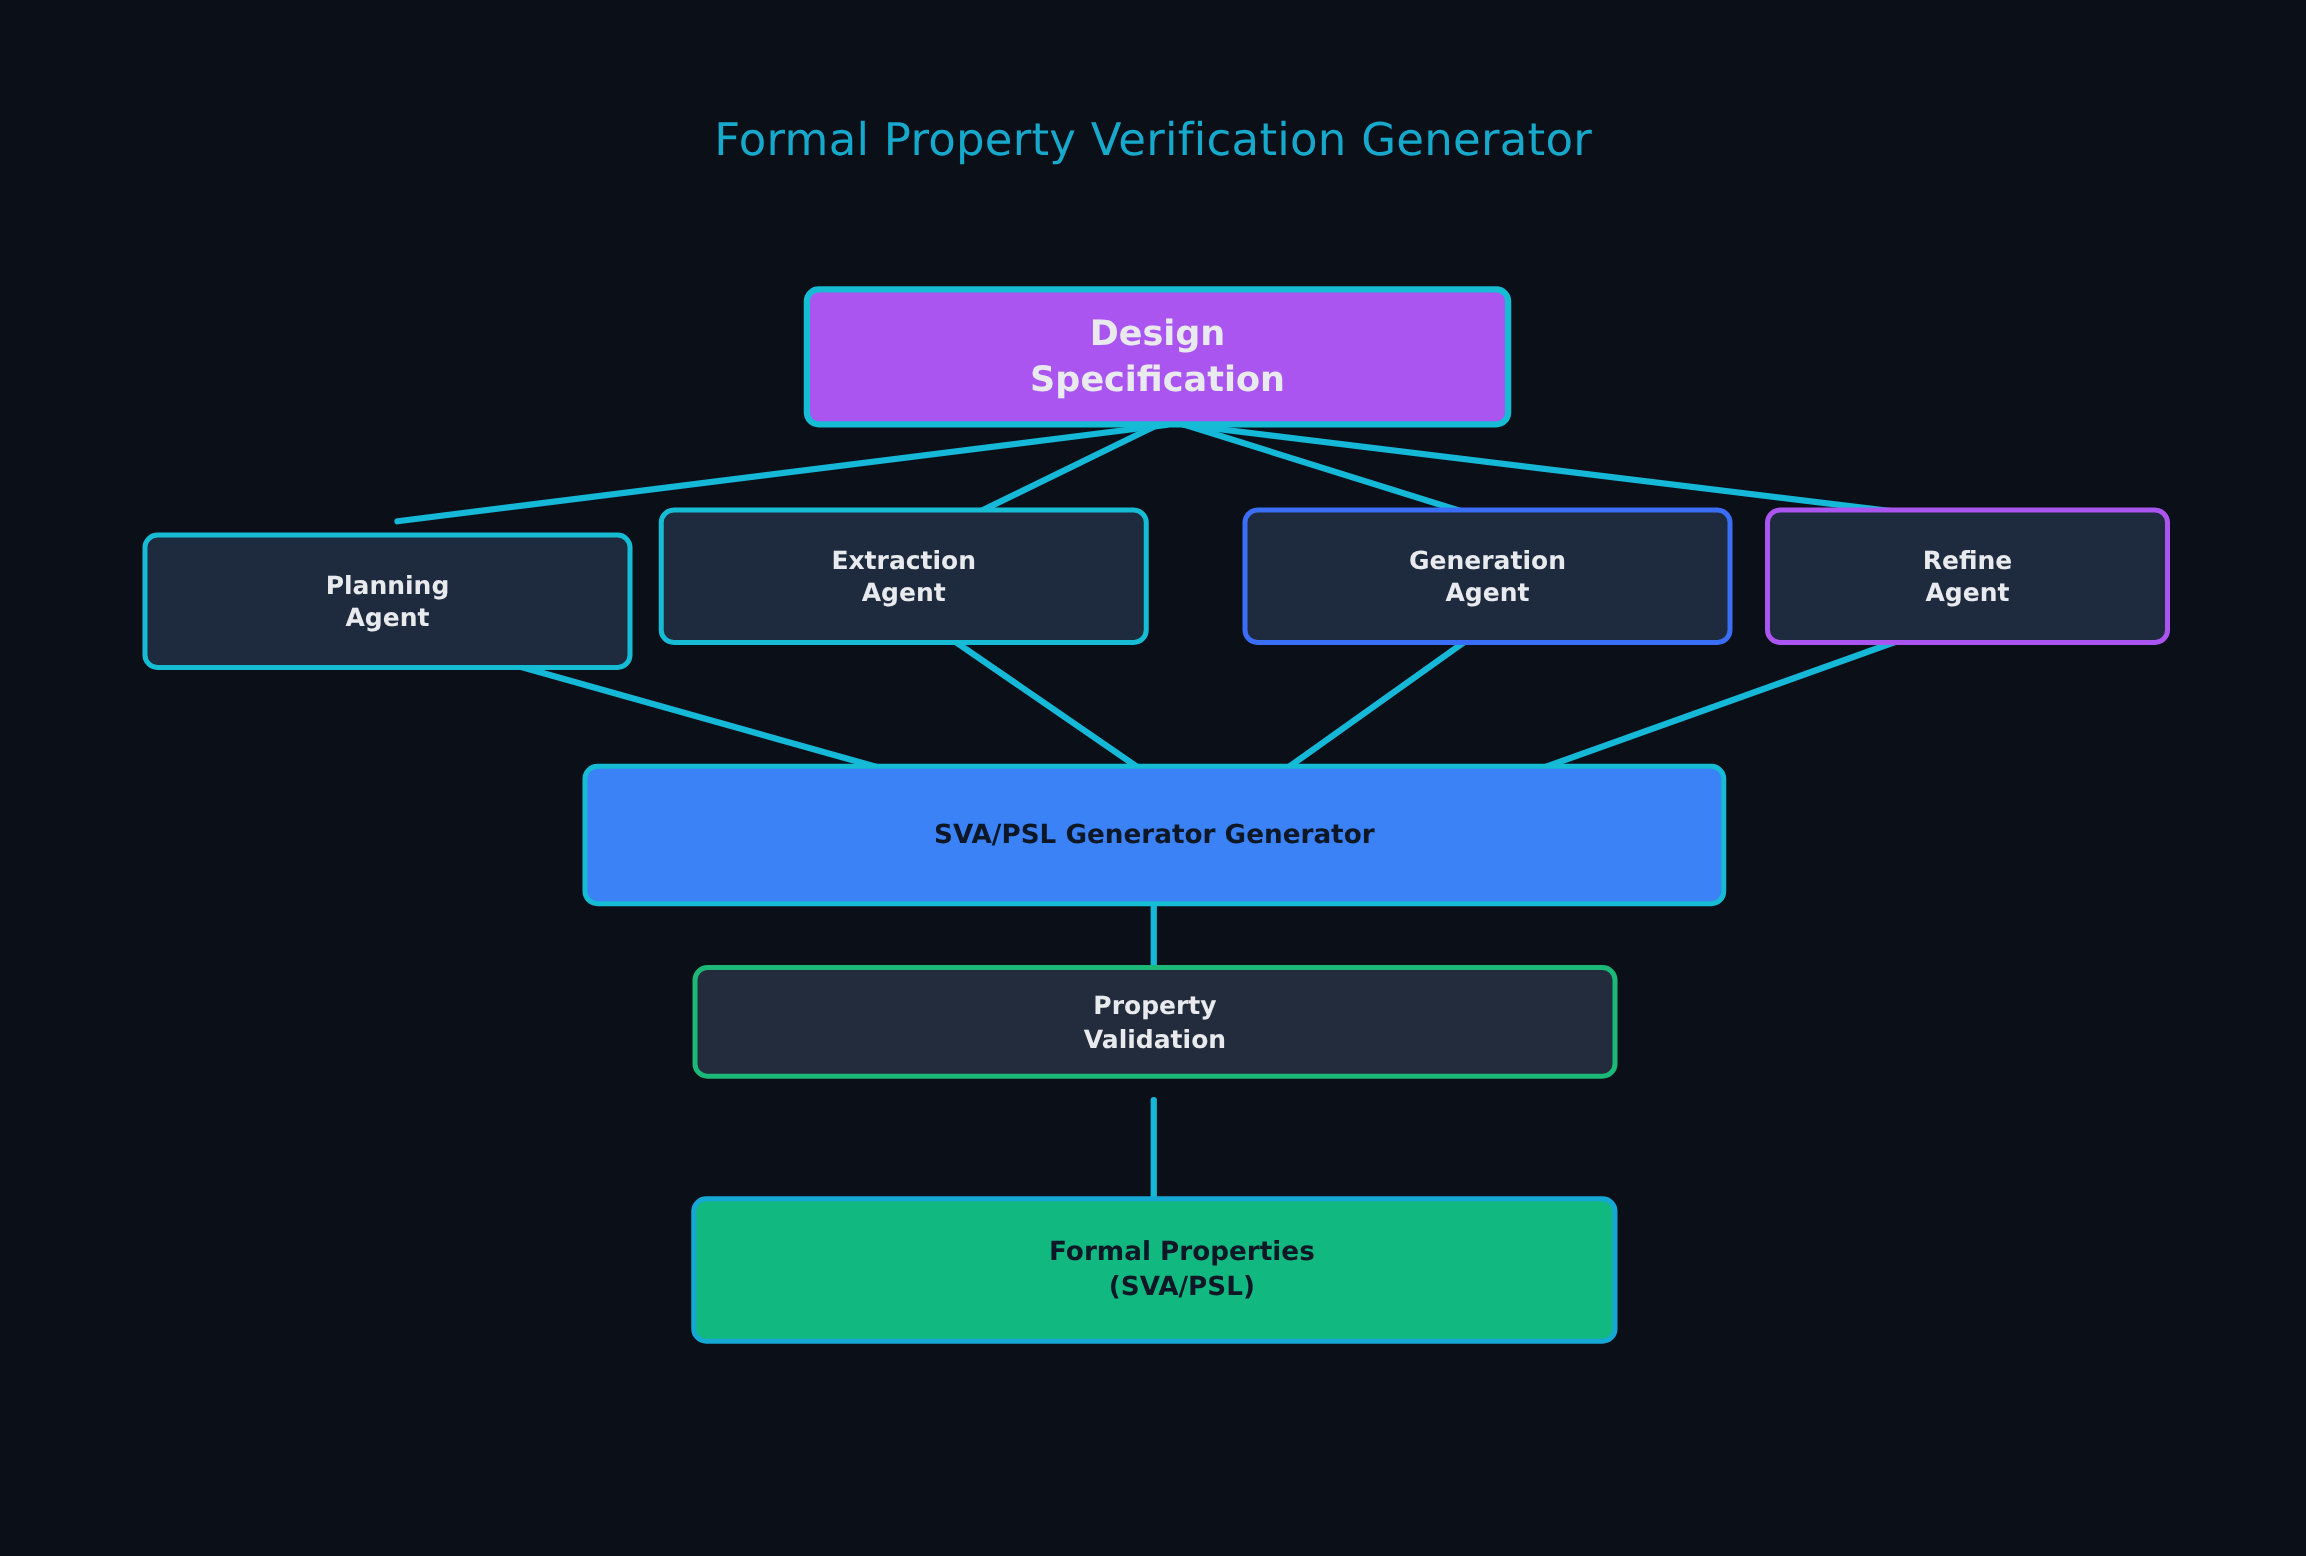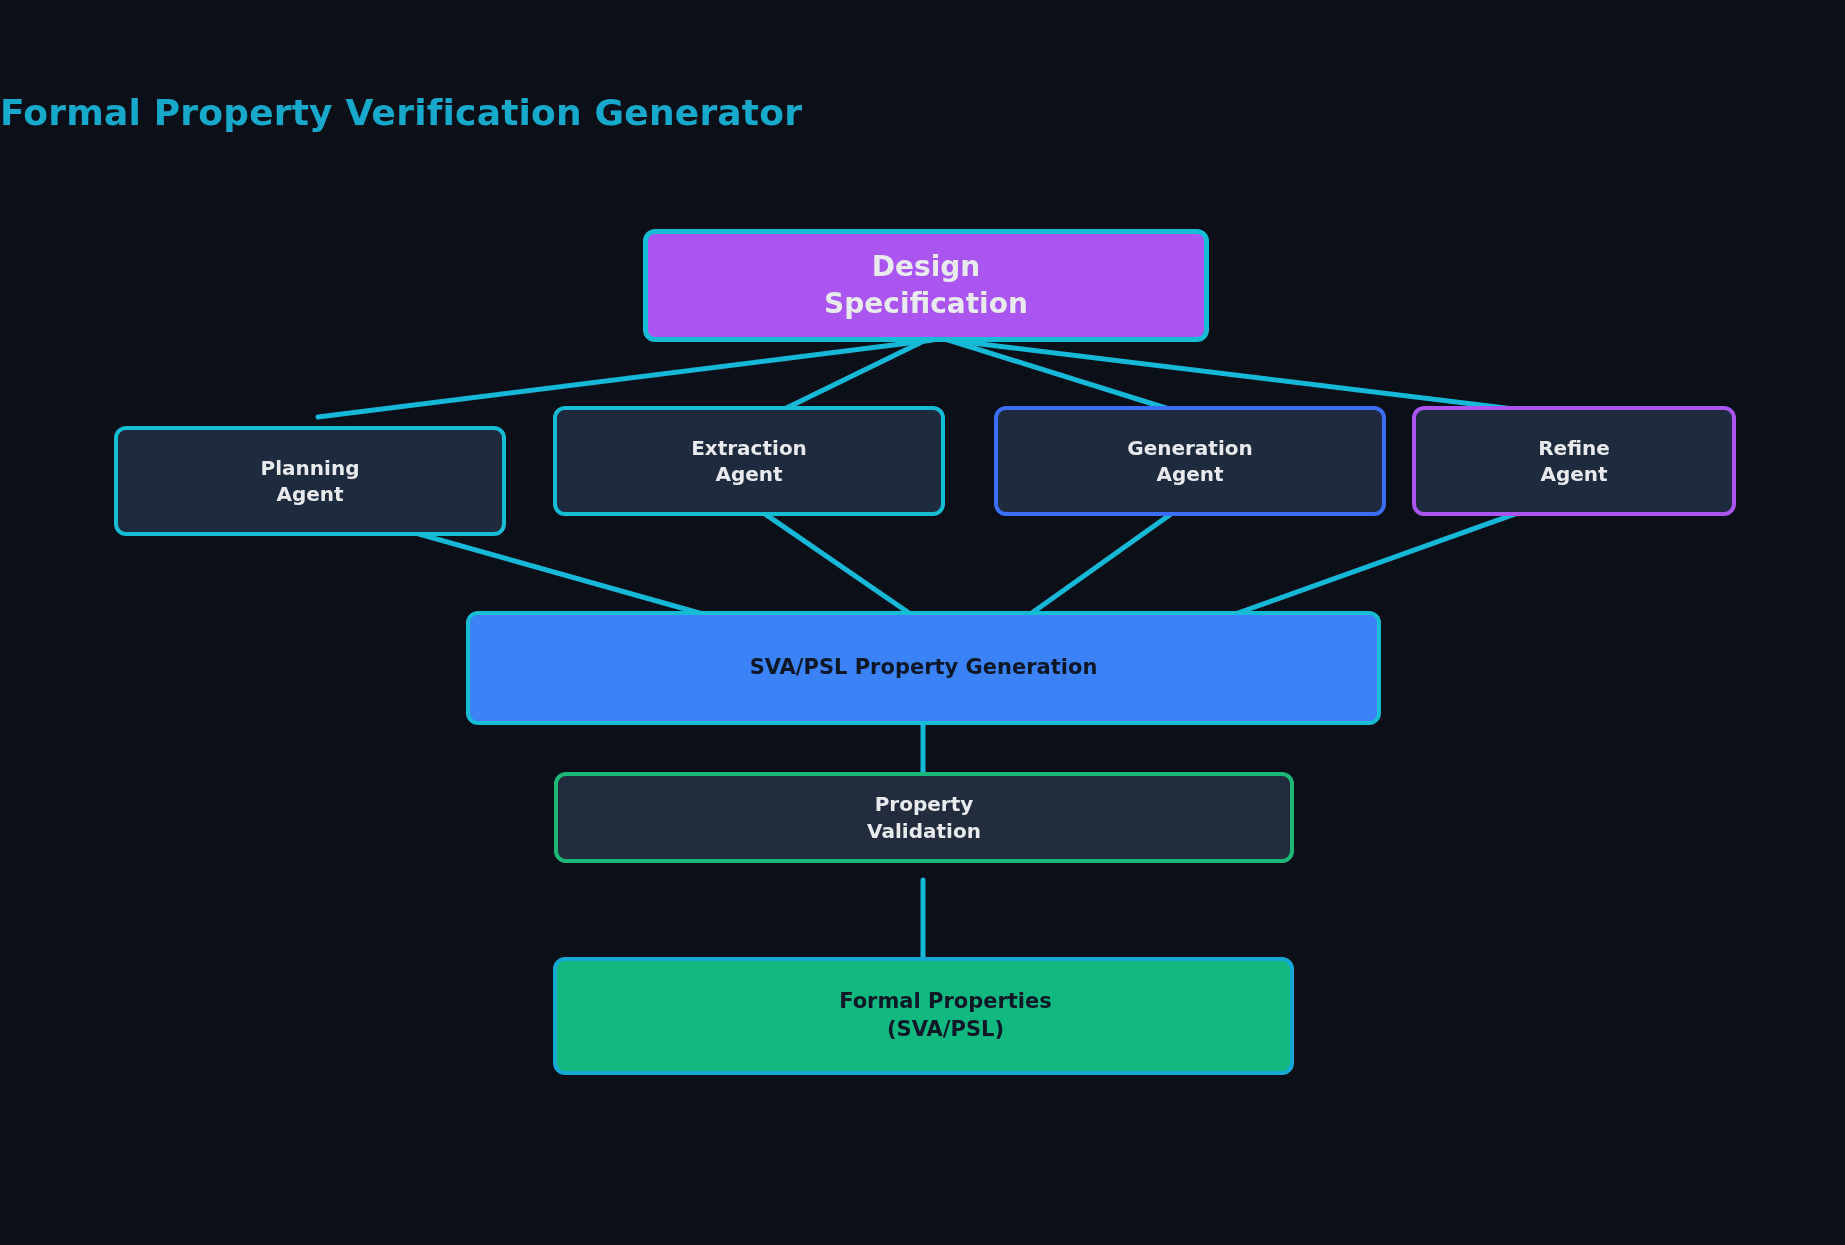--- a/index.html
+++ b/index.html
@@ -25,22 +25,23 @@
     top: 0;
     width: 1845px;
     height: 1245px;
     pointer-events: none;
   }
   .title {
     position: absolute;
     left: 0;
     top: 92px;
     width: 1845px;
+    text-align: center;
     font-size: 36px;
-    font-weight: bold;
+    font-weight: normal;
     color: #17a9cc;
     letter-spacing: 0.2px;
   }
   .node {
     position: absolute;
     box-sizing: border-box;
     border-radius: 12px;
     display: flex;
     align-items: center;
     justify-content: center;
@@ -61,21 +62,21 @@
   .n-agent {
     top: 406px; height: 110px;
     background: #1e2a3d;
     color: #e8eaee;
     font-size: 20px;
     font-weight: bold;
     border-width: 4px;
     border-style: solid;
   }
   .n-planning   { left: 114px;  width: 392px; border-color: #16bbd4; margin-top: 20px; }
-  .n-extraction { left: 553px;  width: 392px; border-color: #16bbd4; }
+  .n-extraction { left: 527px;  width: 392px; border-color: #16bbd4; }
   .n-generation { left: 994px;  width: 392px; border-color: #3b6ef6; }
   .n-refine     { left: 1396px; width: 324px; border-color: #aa55f0; margin-left: 16px; }
 
   .n-gen {
     left: 466px; top: 611px; width: 915px; height: 114px;
     background: #3b82f6;
     border: 4px solid #16bbd4;
     color: #0e1726;
     font-size: 21px;
     font-weight: bold;
@@ -142,21 +143,21 @@
     <span class="lbl">Generation
 Agent</span>
   </div>
 
   <div class="node n-agent n-refine">
     <span class="lbl">Refine
 Agent</span>
   </div>
 
   <div class="node n-gen">
-    <span class="lbl">SVA/PSL Property Generation</span>
+    <span class="lbl">SVA/PSL Generator Generator</span>
   </div>
 
   <div class="node n-valid">
     <span class="lbl">Property
 Validation</span>
   </div>
 
   <div class="node n-formal">
     <span class="lbl">Formal Properties
 (SVA/PSL)</span>

